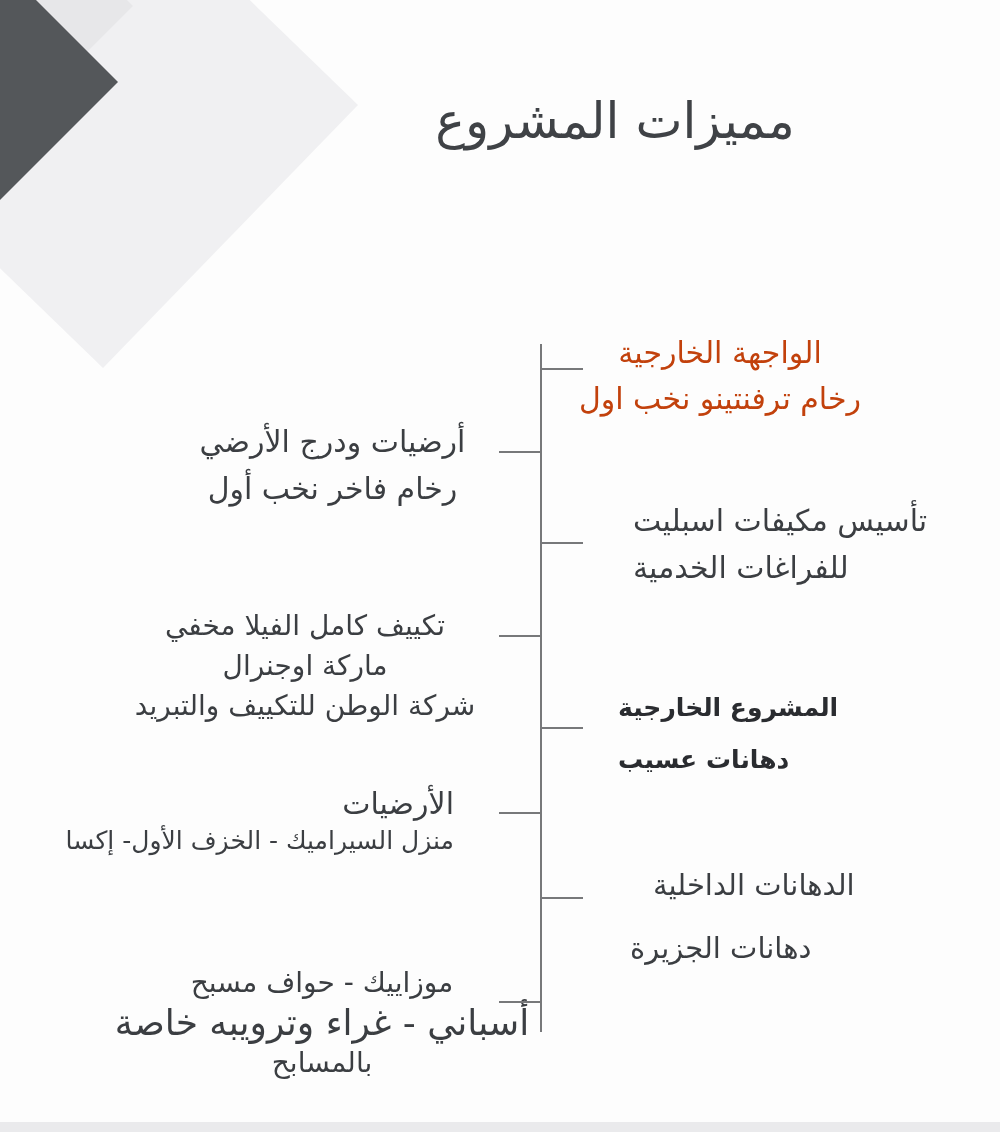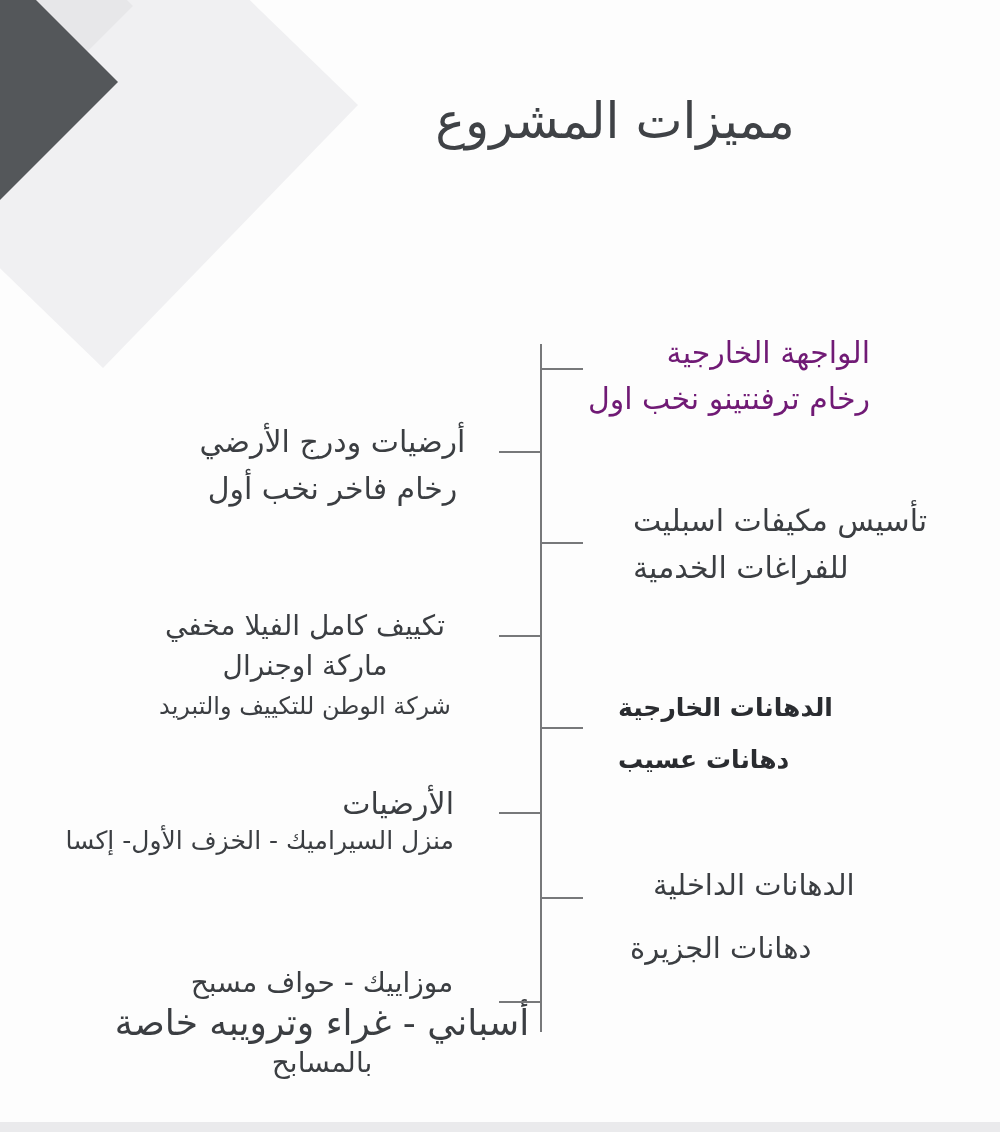--- a/index.html
+++ b/index.html
@@ -61,43 +61,43 @@
     <polygon points="95,-150 358,105 103,368 -160,113" fill="#f0f0f2"></polygon>
     <polygon points="-62,-189 133,6 -62,201 -257,6" fill="#e7e7e9"></polygon>
     <polygon points="-82,-118 118,82 -82,282 -282,82" fill="#54575a"></polygon>
   </svg>
 
   <div class="page-title">مميزات المشروع</div>
 
   <div class="tl-axis" style="background: rgb(119, 120, 122);"></div>
 
   <div id="timeline-container">
-      <div class="tl-item" style="top: 330px; left: 570px; width: 300px; color: #701a75;">
+      <div class="tl-item" style="top: 330px; left: 570px; width: 300px; text-align: center; color: #c2410c;">
         <div class="tl-line-text" style="font-size: 30px; line-height: 46px;">الواجهة الخارجية</div>
         <div class="tl-line-text" style="font-size: 30px; line-height: 46px;">رخام ترفنتينو نخب اول</div>
       </div>
       <div class="tick" style="top: 368px; left: 541px; background: rgb(119, 120, 122);"></div>
       <div class="tl-item" style="top: 418px; left: 105px; width: 455px; text-align: center; color: rgb(59, 62, 66);">
         <div class="tl-line-text" style="font-size: 30px; line-height: 47px;">أرضيات ودرج الأرضي</div>
         <div class="tl-line-text" style="font-size: 30px; line-height: 47px;">رخام فاخر نخب أول</div>
       </div>
       <div class="tick" style="top: 451px; left: 499px; background: rgb(119, 120, 122);"></div>
       <div class="tl-item" style="top: 497px; left: 633px; width: 310px; text-align: left; color: rgb(59, 62, 66);">
         <div class="tl-line-text" style="font-size: 30px; line-height: 47px;">تأسيس مكيفات اسبليت</div>
         <div class="tl-line-text" style="font-size: 30px; line-height: 47px;">للفراغات الخدمية</div>
       </div>
       <div class="tick" style="top: 542px; left: 541px; background: rgb(119, 120, 122);"></div>
       <div class="tl-item" style="top: 606px; left: 80px; width: 450px; text-align: center; color: rgb(59, 62, 66);">
         <div class="tl-line-text" style="font-size: 28px; line-height: 40px;">تكييف كامل الفيلا مخفي</div>
         <div class="tl-line-text" style="font-size: 28px; line-height: 40px;">ماركة اوجنرال</div>
-        <div class="tl-line-text" style="font-size: 24px; line-height: 40px;">شركة الوطن للتكييف والتبريد</div>
+        <div class="tl-line-text" style="font-size: 28px; line-height: 40px;">شركة الوطن للتكييف والتبريد</div>
       </div>
       <div class="tick" style="top: 635px; left: 499px; background: rgb(119, 120, 122);"></div>
       <div class="tl-item bold" style="top: 682px; left: 618px; width: 300px; text-align: left; color: rgb(42, 44, 48);">
-        <div class="tl-line-text" style="font-size: 25px; line-height: 52px;">الدهانات الخارجية</div>
+        <div class="tl-line-text" style="font-size: 25px; line-height: 52px;">المشروع الخارجية</div>
         <div class="tl-line-text" style="font-size: 25px; line-height: 52px;">دهانات عسيب</div>
       </div>
       <div class="tick" style="top: 727px; left: 541px; background: rgb(119, 120, 122);"></div>
       <div class="tl-item" style="top: 785px; left: 102px; width: 352px; text-align: right; color: rgb(59, 62, 66);">
         <div class="tl-line-text" style="font-size: 30px; line-height: 37px;">الأرضيات</div>
         <div class="tl-line-text" style="font-size: 25px; line-height: 37px;">منزل السيراميك - الخزف الأول- إكسا</div>
       </div>
       <div class="tick" style="top: 812px; left: 499px; background: rgb(119, 120, 122);"></div>
       <div class="tl-item" style="top: 862px; left: 630px; width: 300px; text-align: left; color: rgb(59, 62, 66);">
         <div class="tl-line-text" style="font-size: 29px; line-height: 46px; margin-left: 23px;">الدهانات الداخلية</div>

